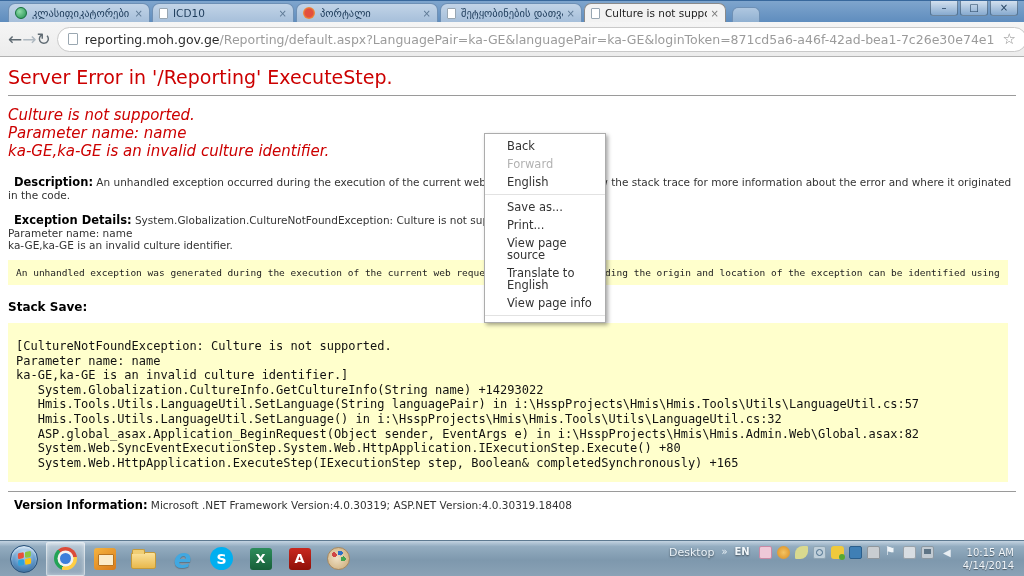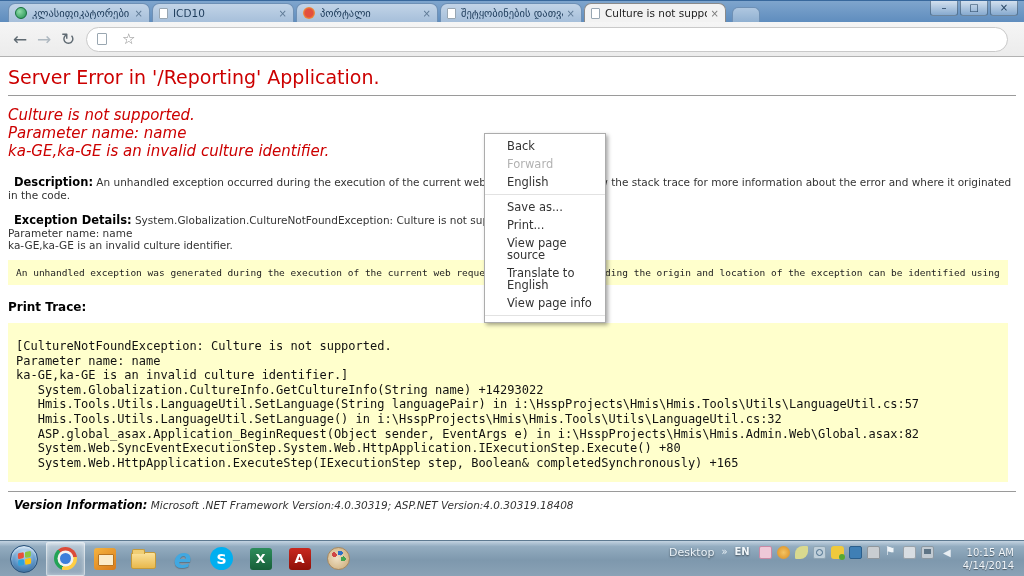--- a/index.html
+++ b/index.html
@@ -52,21 +52,21 @@
   .err-sub { font-size:15px; font-style:italic; color:#CC0000; line-height:18px; margin:10px 0 16px 0; }
   .para { font-size:10.5px; line-height:13px; margin-top:12px; }
   .lbl { font-weight:bold; color:#000; font-size:11.5px;margin-left:6px; }
   .mini { font-size:10.5px; line-height:12px; }
   .sect { font-weight:bold; color:#000; font-size:12px; margin-top:15px; }
   .ybox { background:#FFFFCC; margin:9px 8px 0 0; padding:7px 8px;
     font-family:"DejaVu Sans Mono","Liberation Mono",monospace; }
   .ybox.src { font-size:9.5px; color:#222; }
   .ybox.stk { font-size:12px; line-height:14.6px; padding:16px 8px 12px 8px; color:#111; }
   .ybox pre { white-space:pre; overflow:hidden; font:inherit; }
-  .version { font-size:10.5px; margin-top:6px;font-style:italic; }
+  .version { font-size:10.5px; margin-top:6px; }
 
   
   .ctx { position:absolute; left:484px; top:133px; width:122px; background:#fff;
     border:1px solid #ACACAC; box-shadow:2px 2px 4px rgba(0,0,0,.35); padding:3px 0; z-index:50; }
   .ctx-item { font-size:11.5px; color:#333; padding:3px 8px 3px 22px; line-height:12px; cursor:default; }
   .ctx-item.disabled { color:#B2B2B2; }
   .ctx-sep { border-top:1px solid #E2E2E2; margin:3px 0; }
 
   
   .taskbar { position:absolute; left:0; right:0; bottom:0; height:36px;
@@ -176,45 +176,46 @@
     <div class="wbtn">×</div>
   </div>
 </div>
 
 <div class="toolbar">
   <div class="navbtn">←</div>
   <div class="navbtn fwd">→</div>
   <div class="navbtn">↻</div>
   <div class="omnibox">
     <span class="omni-doc"></span>
+    <span class="url"><span class="domain">reporting.moh.gov.ge</span><span class="path">/Reporting/default.aspx?LanguagePair=ka-GE&amp;languagePair=ka-GE&amp;loginToken=871cd5a6-a46f-42ad-bea1-7c26e30e74e1</span></span>
     <span class="star">☆</span>
   </div>
 
 </div>
 
 <div class="page">
-  <h1 class="err-title">Server Error in '/Reporting' Application.</h1>
+  <h1 class="err-title">Server Error in '/Reporting' ExecuteStep.</h1>
   <hr class="rule">
   <div class="err-sub">
     <i>Culture is not supported.</i><br>
     <i>Parameter name: name</i><br>
     <i>ka-GE,ka-GE is an invalid culture identifier.</i>
   </div>
   <div class="para">
     <span class="lbl">Description:</span><span> An unhandled exception occurred during the execution of the current web request. Please review the stack trace for more information about the error and where it originated in the code.</span>
   </div>
   <div class="para">
     <span class="lbl">Exception Details:</span><span> System.Globalization.CultureNotFoundException: Culture is not supported.</span>
     <div class="mini">Parameter name: name</div>
     <div class="mini">ka-GE,ka-GE is an invalid culture identifier.</div>
   </div>
   <div class="ybox src">
     <pre>An unhandled exception was generated during the execution of the current web request. Information regarding the origin and location of the exception can be identified using the exception stack trace below.</pre>
   </div>
-  <div class="sect">Print Trace:</div>
+  <div class="sect">Stack Save:</div>
   <div class="ybox stk">
     <pre>[CultureNotFoundException: Culture is not supported.
 Parameter name: name
 ka-GE,ka-GE is an invalid culture identifier.]
    System.Globalization.CultureInfo.GetCultureInfo(String name) +14293022
    Hmis.Tools.Utils.LanguageUtil.SetLanguage(String languagePair) in i:\HsspProjects\Hmis\Hmis.Tools\Utils\LanguageUtil.cs:57
    Hmis.Tools.Utils.LanguageUtil.SetLanguage() in i:\HsspProjects\Hmis\Hmis.Tools\Utils\LanguageUtil.cs:32
    ASP.global_asax.Application_BeginRequest(Object sender, EventArgs e) in i:\HsspProjects\Hmis\Hmis.Admin.Web\Global.asax:82
    System.Web.SyncEventExecutionStep.System.Web.HttpApplication.IExecutionStep.Execute() +80
    System.Web.HttpApplication.ExecuteStep(IExecutionStep step, Boolean&amp; completedSynchronously) +165</pre>

